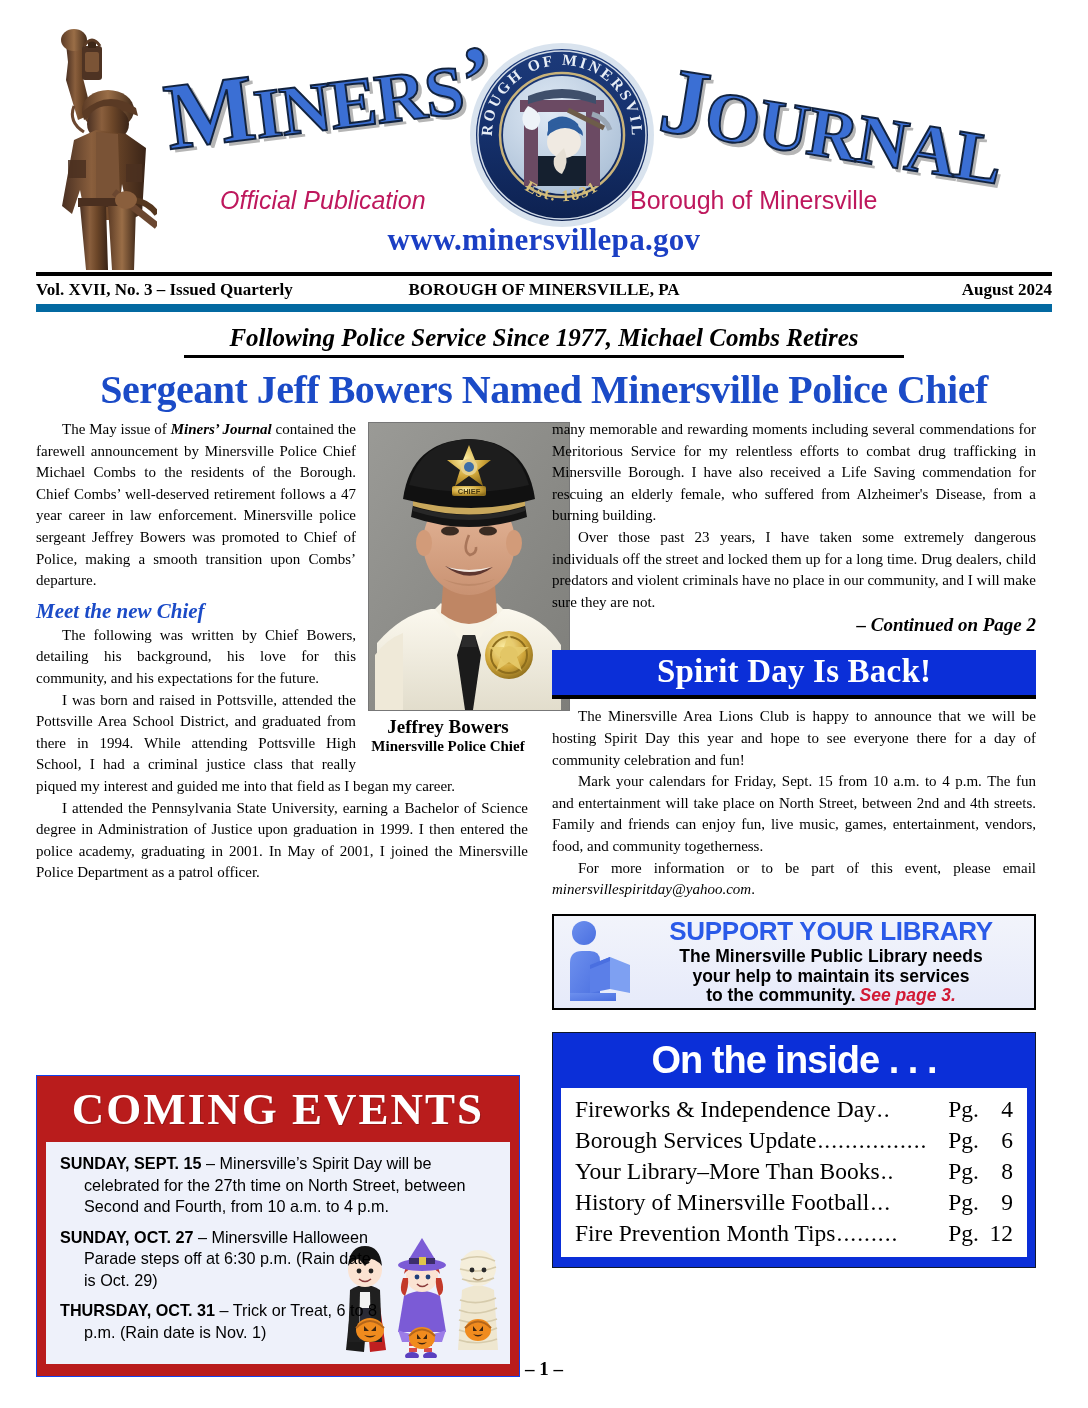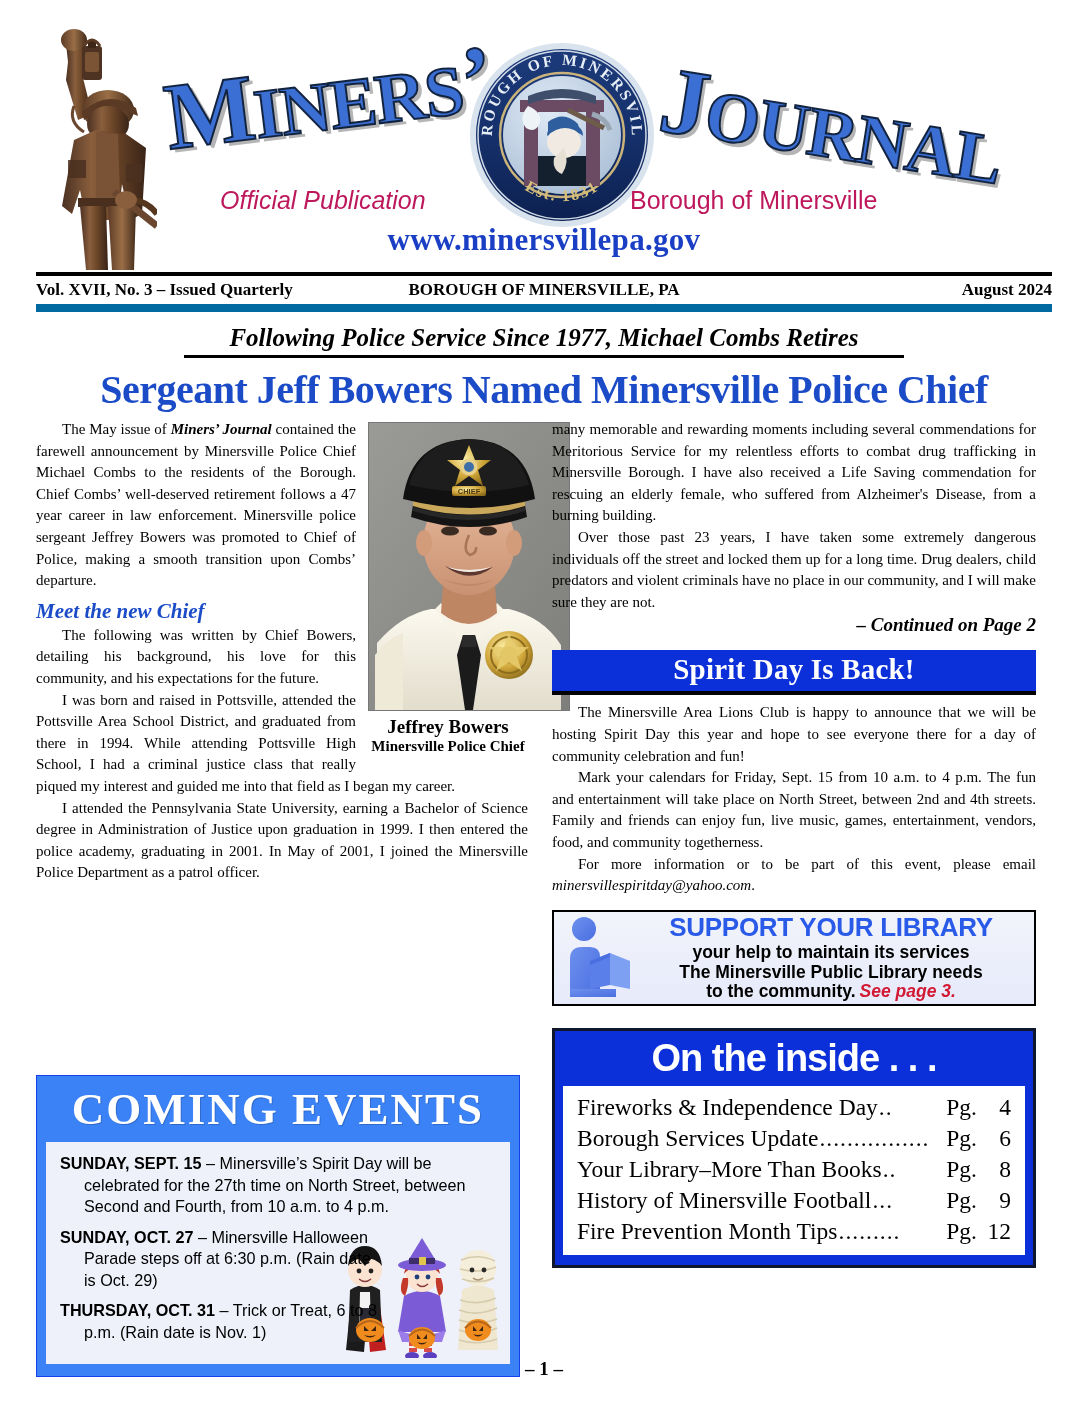--- a/index.html
+++ b/index.html
@@ -200,21 +200,21 @@
     margin: 1px 0 0 0;
   }
 
   
   .blue-bar {
     background: #0b2fd8;
     color: #fff;
     text-align: center;
     font-family: "Liberation Serif", serif;
     font-weight: bold;
-    font-size: 29px;
+    font-size: 33px;
     padding: 3px 0 5px 0;
     border-bottom: 4px solid #000;
     margin: 14px 0 7px 0;
     letter-spacing: .2px;
   }
 
   
   #library-box {
     border: 2px solid #000;
     background: linear-gradient(#f2f4fb, #e6eafa);
@@ -245,21 +245,21 @@
     font-weight: bold;
     font-style: italic;
     font-size: 17.5px;
     color: #d21a35;
   }
 
   
   #inside-box {
     margin-top: 22px;
     background: #0b2fd8;
-    border: 3px solid #0f172a;
+    border: 1px solid #0f172a;
     padding: 4px 8px 10px 8px;
     box-sizing: border-box;
   }
   #inside-title {
     text-align: center;
     font-family: "Liberation Sans", sans-serif;
     font-weight: bold;
     font-size: 38px;
     color: #fff;
     letter-spacing: -1px;
@@ -288,21 +288,21 @@
   .ir-pg { flex: 0 0 auto; }
   .ir-num { flex: 0 0 34px; text-align: right; }
 
   
   #events-box {
     position: absolute;
     left: 36px;
     top: 1075px;
     width: 484px;
     box-sizing: border-box;
-    background: #3b82f6;
+    background: #b91c1c;
     border: 1px solid #1340ec;
     padding: 5px 9px 12px 9px;
   }
   #events-title {
     text-align: center;
     font-family: "Liberation Serif", serif;
     font-weight: bold;
     font-size: 45px;
     color: #fff;
     letter-spacing: 2px;
@@ -587,22 +587,22 @@
           <path d="M10 82 L10 44 q0 -12 12 -12 l8 0 q10 0 10 10 l0 40 z" fill="url(#libg)"></path>
           <path d="M10 74 L56 74 L56 82 L10 82 z" fill="url(#libg)"></path>
 
           <path d="M30 46 L50 38 L50 70 L30 74 z" fill="#5b7fe8"></path>
           <path d="M50 38 L70 46 L70 74 L50 70 z" fill="#7ea0f2"></path>
           <path d="M30 46 L50 38 L50 42 L30 50 z" fill="#4a6fe0"></path>
         </svg>
       </div>
       <div class="lib-text">
         <div class="lib-title">SUPPORT YOUR LIBRARY</div>
+        <div class="lib-line">The Minersville Public Library needs</div>
         <div class="lib-line">your help to maintain its services</div>
-        <div class="lib-line">The Minersville Public Library needs</div>
         <div>
           <span class="lib-line">to the community.</span>
           <span class="lib-see">See page 3.</span>
         </div>
       </div>
     </div>
 
     <div id="inside-box">
       <div id="inside-title">On the inside . . .</div>
       <div id="inside-list">

